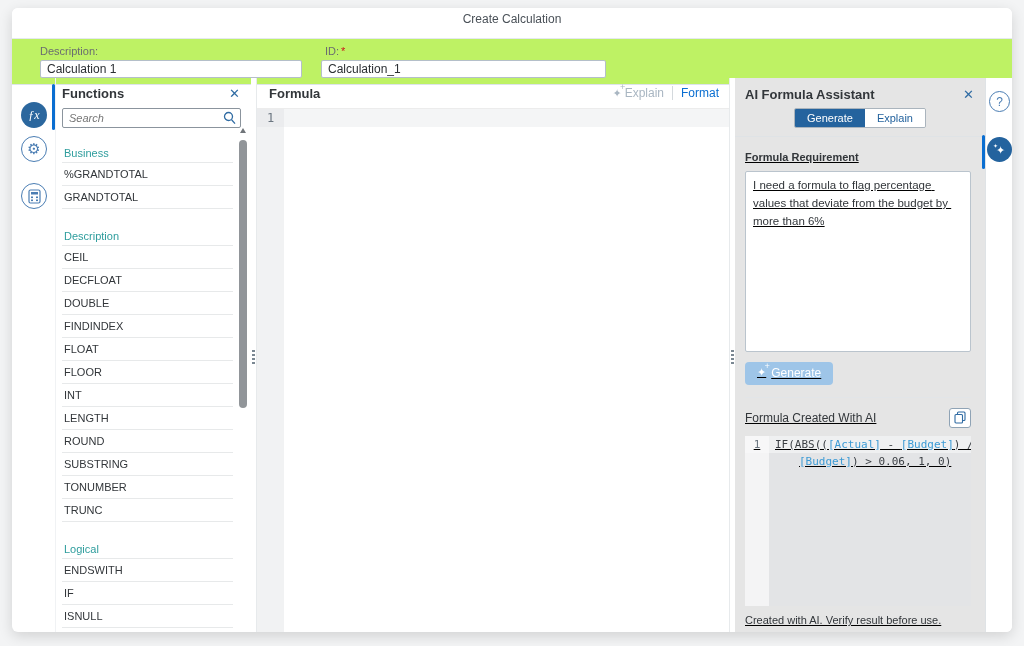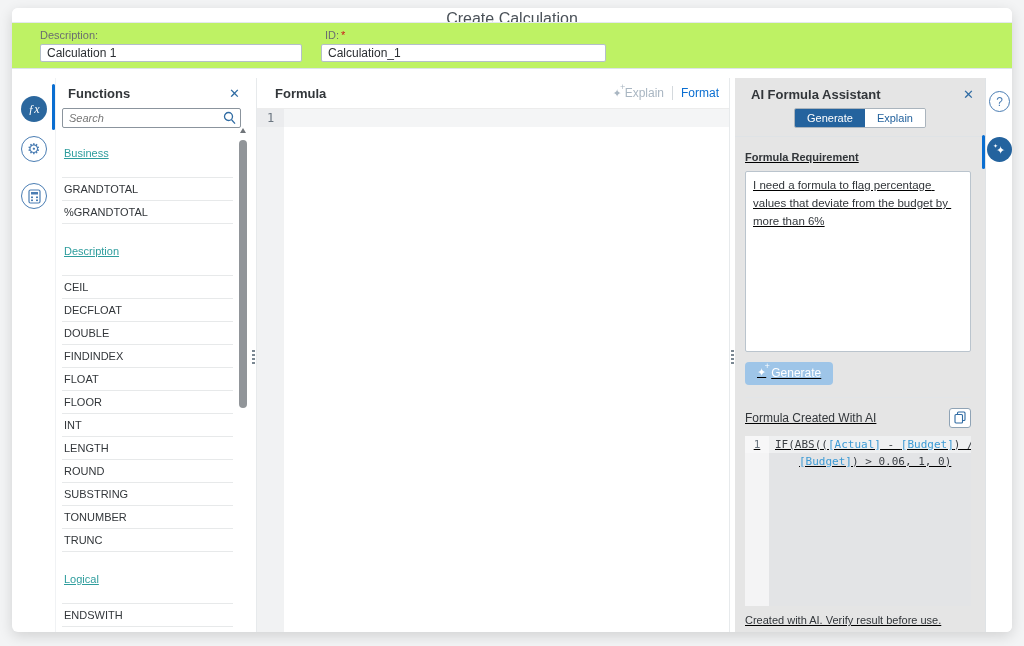--- a/index.html
+++ b/index.html
@@ -1,47 +1,47 @@
 <!DOCTYPE html>
 <html><head>
 <meta charset="utf-8">
 <style>
   html,body{margin:0;padding:0;width:1024px;height:646px;background:#f3f4f5;
     font-family:"Liberation Sans",sans-serif;-webkit-font-smoothing:antialiased;}
   *{box-sizing:border-box;}
   .dialog{position:absolute;left:12px;top:8px;width:1000px;height:624px;background:#fff;
     border-radius:6px;box-shadow:0 4px 14px rgba(0,0,0,.14);overflow:hidden;}
   
-  .titlebar{height:14px;line-height:22px;text-align:center;font-size:16px;color:#4a5158;background:#fff;}
+  .titlebar{height:30px;line-height:22px;text-align:center;font-size:12px;color:#4a5158;background:#fff;}
   
   .form-strip{position:relative;height:47px;background:#bef264;border-top:1px solid #e4e9ee;border-bottom:1px solid #dde4ea;}
   .fld-label{position:absolute;top:6px;font-size:11px;color:#6a6d70;}
   .req{color:#cc1919;font-size:11px;margin-left:2px;}
   .fld-input{position:absolute;top:21px;height:18px;border:1px solid #b4bfc9;border-radius:2px;background:#fff;
     font-family:"Liberation Sans",sans-serif;font-size:12px;color:#2b2f33;padding:0 6px;}
   
   .main{position:absolute;top:70px;bottom:0;left:0;right:0;display:flex;}
   
   .left-rail{width:43px;position:relative;flex:none;}
   .rail-btn{position:absolute;left:9px;width:26px;height:26px;border-radius:50%;display:flex;align-items:center;justify-content:center;cursor:pointer;}
   .rail-btn.filled{background:#2b679e;color:#fff;font-size:12px;font-style:italic;font-family:"Liberation Serif",serif;}
   .rail-btn.outline{border:1px solid #4a7db3;color:#4a7db3;background:#fff;}
   .rail-indicator{position:absolute;left:40px;top:6px;width:3px;height:46px;background:#0a6ed1;border-radius:2px;}
   .gear-glyph{font-size:15px;line-height:1;font-family:"DejaVu Sans",sans-serif;}
   
   .fn-panel{width:196px;flex:none;position:relative;overflow:hidden;border-left:1px solid #f0f2f4;}
   .panel-header{display:flex;align-items:center;justify-content:space-between;height:28px;padding:2px 8px 0 6px;}
-  .panel-title{font-size:13px;font-weight:bold;color:#32363a;margin-left:6px;}
+  .panel-title{font-size:13px;font-weight:bold;color:#32363a;}
   .close-x{font-size:13px;color:#2f6ba3;cursor:pointer;padding:0 3px;}
   .search-wrap{position:relative;margin:2px 10px 0 6px;}
   .search-input{width:100%;height:20px;border:1px solid #8b949d;border-radius:2px;font-size:11px;
     font-style:italic;color:#6a6d70;padding:0 22px 0 6px;font-family:"Liberation Sans",sans-serif;background:#fff;}
   .search-icon{position:absolute;right:5px;top:3px;}
   .fn-list{position:absolute;top:58px;left:6px;right:18px;bottom:0;overflow:hidden;}
-  .fn-group{font-size:11px;color:#2e9d9d;padding:7px 2px 18px;border-bottom:1px solid #e7e9ea;margin-top:14px;text-decoration:underline;}
+  .fn-group{font-size:11px;color:#2e9d9d;padding:7px 2px 3px;border-bottom:1px solid #e7e9ea;margin-top:14px;}
   .fn-group:first-child{margin-top:4px;}
   .fn-item{font-size:11px;color:#32363a;padding:5px 2px;border-bottom:1px solid #e7e9ea;cursor:pointer;}
   .fn-scrollbar{position:absolute;right:4px;top:62px;bottom:6px;width:8px;}
   .fn-scroll-arrow{position:absolute;top:-12px;left:1px;width:0;height:0;border-left:3px solid transparent;
     border-right:3px solid transparent;border-bottom:5px solid #70757a;}
   .fn-thumb{position:absolute;top:0;left:0;width:8px;height:268px;background:#919599;border-radius:4px;cursor:pointer;}
   
   .splitter{width:5px;flex:none;position:relative;background:#fff;cursor:col-resize;}
   .splitter .grip{position:absolute;left:1px;top:272px;width:3px;height:16px;
     background:repeating-linear-gradient(to bottom,#7a8792 0 2px,transparent 2px 4px);}
@@ -109,21 +109,21 @@
   <div class="form-strip">
     <span class="fld-label" style="left:28px;"><span>Description:</span></span>
     <input class="fld-input" style="left: 28px; width: 262px;" value="Calculation 1">
     <span class="fld-label" style="left:313px;"><span>ID:</span><span class="req">*</span></span>
     <input class="fld-input" style="left: 309px; width: 285px;" value="Calculation_1">
   </div>
 
   <div class="main">
 
     <div class="left-rail">
-      <div class="rail-btn filled" style="top:18px;">
+      <div class="rail-btn filled" style="top:24px;">
         <span>ƒx</span>
       </div>
       <div class="rail-indicator"></div>
       <div class="rail-btn outline" style="top:58px;">
         <span class="gear-glyph">⚙</span>
       </div>
       <div class="rail-btn outline" style="top:105px;">
         <svg width="13" height="15" viewBox="0 0 13 15">
           <rect x="1" y="1" width="11" height="13" rx="1.5" fill="none" stroke="#4a7db3" stroke-width="1.2"></rect>
           <rect x="3" y="3" width="7" height="2.5" fill="#4a7db3"></rect>
@@ -142,22 +142,22 @@
       </div>
       <div class="search-wrap">
         <input class="search-input" placeholder="Search" style="">
         <svg class="search-icon" width="13" height="14" viewBox="0 0 13 14">
           <circle cx="5.5" cy="5.5" r="4" fill="none" stroke="#2f6ba3" stroke-width="1.3"></circle>
           <line x1="8.6" y1="8.8" x2="12" y2="12.6" stroke="#2f6ba3" stroke-width="1.3"></line>
         </svg>
       </div>
       <div class="fn-list">
           <div class="fn-group">Business</div>
+          <div class="fn-item">%GRANDTOTAL</div>
           <div class="fn-item">GRANDTOTAL</div>
-          <div class="fn-item">%GRANDTOTAL</div>
           <div class="fn-group">Description</div>
           <div class="fn-item">CEIL</div>
           <div class="fn-item">DECFLOAT</div>
           <div class="fn-item">DOUBLE</div>
           <div class="fn-item">FINDINDEX</div>
           <div class="fn-item">FLOAT</div>
           <div class="fn-item">FLOOR</div>
           <div class="fn-item">INT</div>
           <div class="fn-item">LENGTH</div>
           <div class="fn-item">ROUND</div>

